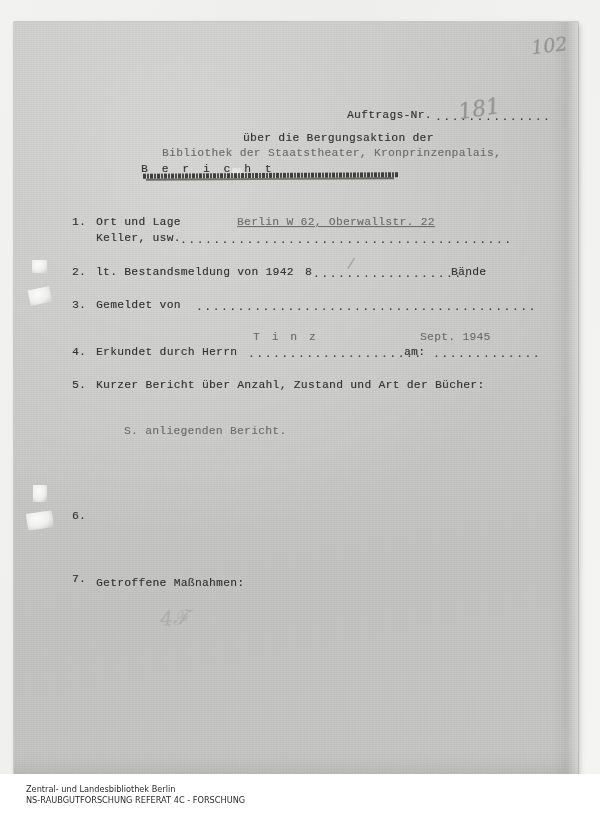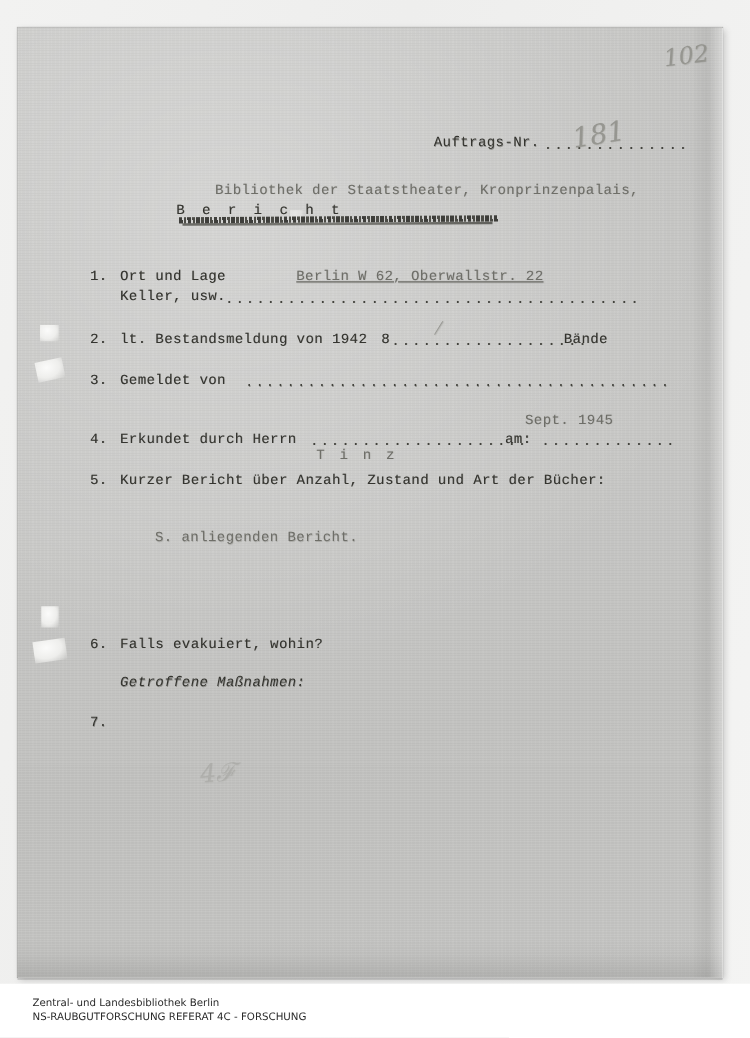--- a/index.html
+++ b/index.html
@@ -137,21 +137,21 @@
   .spot {
     position: absolute;
     background: radial-gradient(ellipse at 40% 35%, #fbfbfa 0%, #eeeeec 55%, rgba(220,220,218,0) 100%);
     pointer-events: none;
   }
 
   
   .footer {
     position: absolute;
     left: 0; right: 0; bottom: 0;
-    height: 43px;
+    height: 56px;
     background: #ffffff;
     font-family: "DejaVu Sans", "Liberation Sans", sans-serif;
   }
   .footer-left {
     position: absolute;
     left: 26px;
     top: 10px;
     font-size: 8.2px;
     line-height: 11px;
     color: #2b2b2b;
@@ -187,21 +187,22 @@
 
   <div class="doc">
 
     <span class="pencil" style="left:531px; top:34px; font-size:19px;">102</span>
 
     <span class="tw" style="left:347px; top:108px;text-align:center;">Auftrags-Nr.</span>
     <span class="tw dots" style="left:435px; top:110px;">..............</span>
     <span class="pencil" style="left:458px; top:96px; font-size:22px; transform:rotate(-9deg);">181</span>
 
     <span class="tw spaced" style="left:141px; top:131px;">B e r i c h t</span>
-    <span class="tw faint" style="left:172px; top:146px;">Bibliothek der Staatstheater, Kronprinzenpalais,</span>
+    <span class="tw" style="left:243px; top:131px;">über die Bergungsaktion der</span>
+    <span class="tw faint" style="left:162px; top:146px;">Bibliothek der Staatstheater, Kronprinzenpalais,</span>
 
     <div class="strike"></div>
     <div class="strike2"></div>
 
     <span class="tw" style="left:72px; top:215px;">1.</span>
     <span class="tw" style="left:96px; top:215px;">Ort und Lage</span>
     <span class="tw faint" style="left:237px; top:215px;text-decoration:underline;">Berlin W 62, Oberwallstr. 22</span>
     <span class="tw" style="left:96px; top:231px;">Keller, usw.</span>
     <span class="tw dots" style="left:180px; top:233px;">........................................</span>
 
@@ -209,37 +210,36 @@
     <span class="tw" style="left:96px; top:265px;">lt. Bestandsmeldung von 1942</span>
     <span class="tw" style="left:305px; top:265px;">8</span>
     <span class="tw dots" style="left:313px; top:267px;">...................</span>
     <span class="tw" style="left:451px; top:265px;">Bände</span>
     <span class="pencil" style="left:350px; top:256px; font-size:13px;">⁄</span>
 
     <span class="tw" style="left:72px; top:298px;">3.</span>
     <span class="tw" style="left:96px; top:298px;">Gemeldet von</span>
     <span class="tw dots" style="left:196px; top:300px;">.........................................</span>
 
-    <span class="tw faint spaced2" style="left:253px; top:330px;margin-top:28px;">T i n z</span>
+    <span class="tw faint spaced2" style="left:253px; top:330px;">T i n z</span>
     <span class="tw faint" style="left:420px; top:330px;">Sept. 1945</span>
     <span class="tw" style="left:72px; top:345px;">4.</span>
     <span class="tw" style="left:96px; top:345px;">Erkundet durch Herrn</span>
     <span class="tw dots" style="left:248px; top:347px;">.....................</span>
     <span class="tw" style="left:404px; top:345px;">am:</span>
     <span class="tw dots" style="left:433px; top:347px;">.............</span>
 
     <span class="tw" style="left:72px; top:378px;">5.</span>
     <span class="tw" style="left:96px; top:378px;text-align:right;">Kurzer Bericht über Anzahl, Zustand und Art der Bücher:</span>
     <span class="tw faint" style="left:124px; top:424px;text-align:center;">S. anliegenden Bericht.</span>
 
     <span class="tw" style="left:72px; top:509px;">6.</span>
-    <span class="tw" style="left:96px; top:509px;">Falls evakuiert, wohin?</span>
 
     <span class="tw" style="left:72px; top:572px;">7.</span>
-    <span class="tw" style="left:96px; top:540px;font-style:italic;">Getroffene Maßnahmen:</span>
+    <span class="tw" style="left:96px; top:576px;">Getroffene Maßnahmen:</span>
 
     <span class="pencil" style="left:160px; top:604px; font-size:20px; opacity:0.35; transform:rotate(-4deg);">4ℱ</span>
   </div>
 
   <div class="footer">
     <div class="footer-left">Zentral- und Landesbibliothek Berlin
 NS-RAUBGUTFORSCHUNG REFERAT 4C - FORSCHUNG</div>
   </div>
 
 </div>

